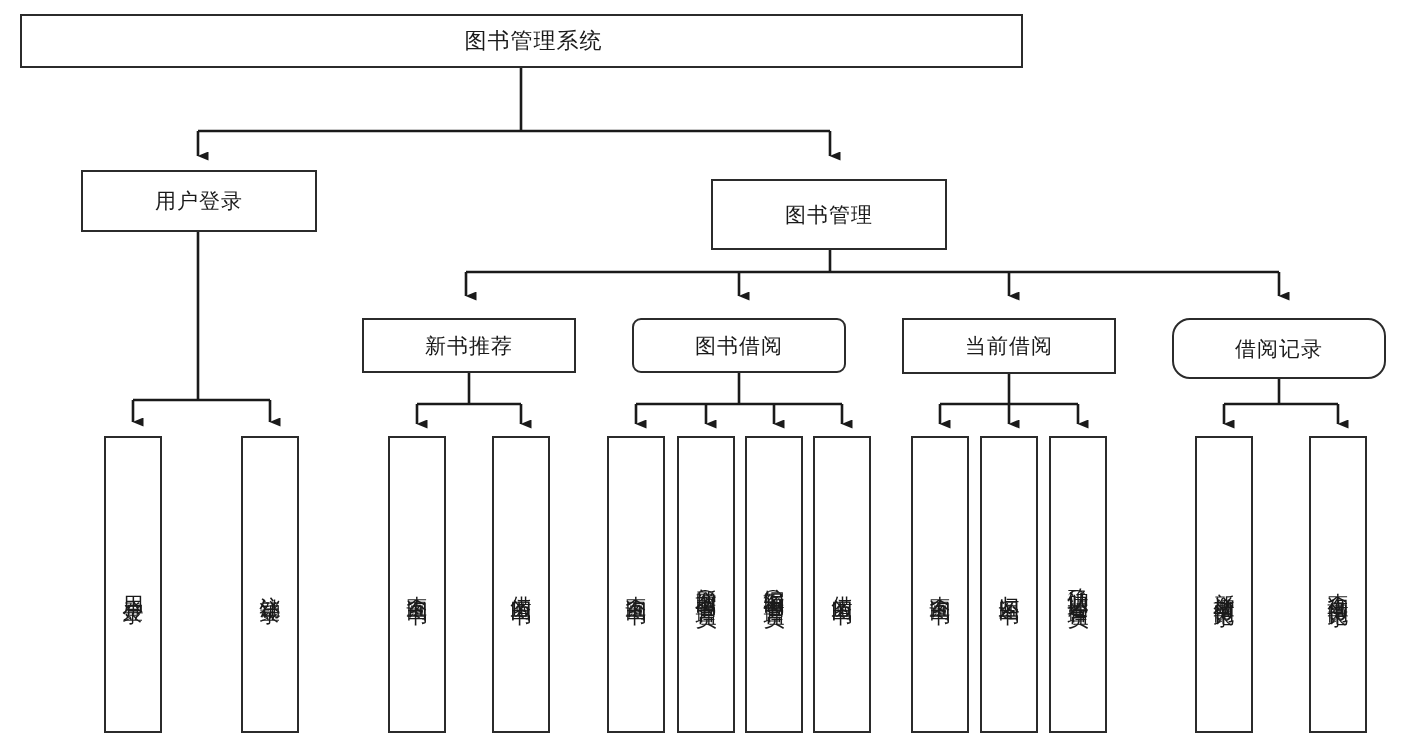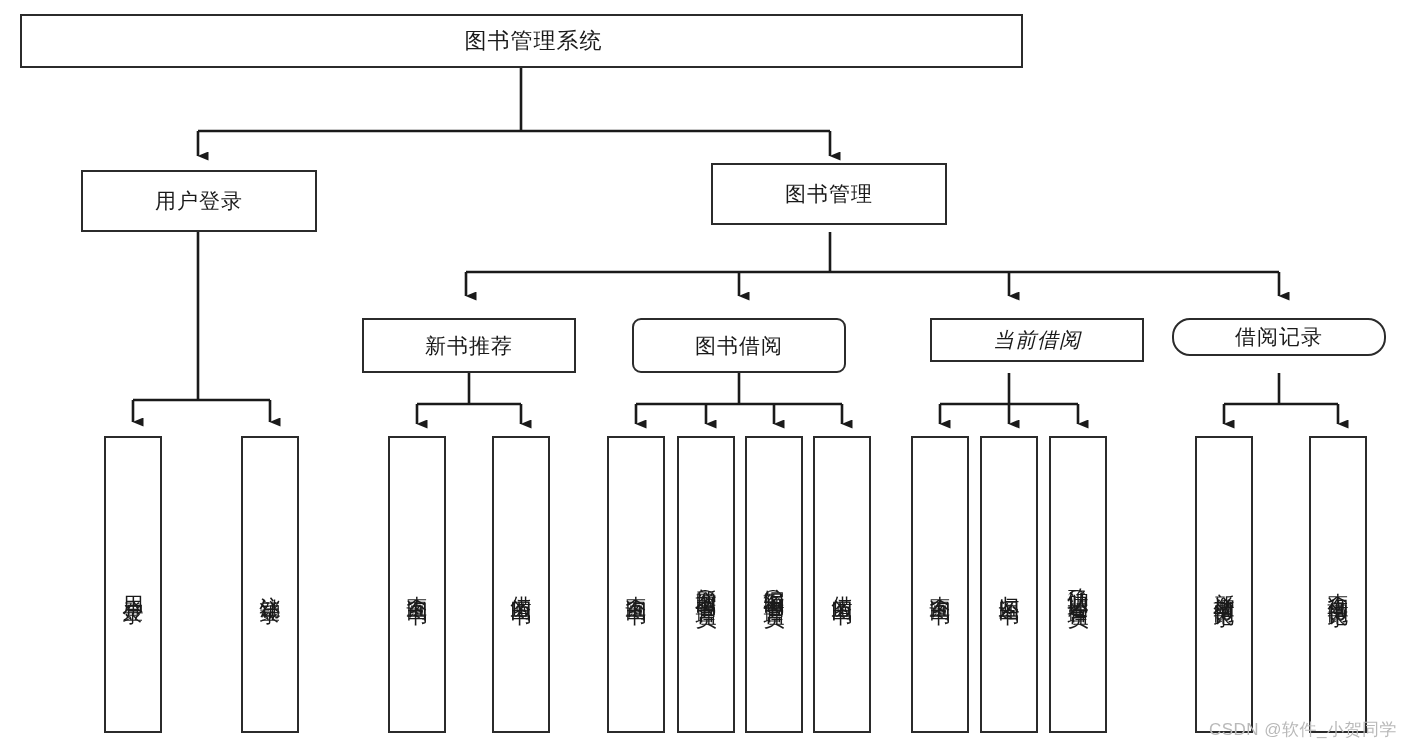--- a/index.html
+++ b/index.html
@@ -121,26 +121,26 @@
       <path d="M1279,373 L1279,404"></path>
       <path d="M1224,404 L1338,404"></path>
       <path d="M1224,404 L1224,424" marker-end="url(#arw)"></path>
       <path d="M1338,404 L1338,424" marker-end="url(#arw)"></path>
     </g>
   </svg>
 
   <div class="node horiz root" style="left:20px; top:14px; width:1003px; height:54px;padding-left:24px;">图书管理系统</div>
 
   <div class="node horiz" style="left:81px; top:170px; width:236px; height:62px;">用户登录</div>
-  <div class="node horiz" style="left:711px; top:163px; width:236px; height:62px;">图书管理</div>
+  <div class="node horiz" style="left:711px; top:179px; width:236px; height:71px;">图书管理</div>
 
   <div class="node horiz" style="left:362px; top:318px; width:214px; height:55px;text-align:center;">新书推荐</div>
   <div class="node horiz" style="left:632px; top:318px; width:214px; height:55px;border-radius:9px;">图书借阅</div>
-  <div class="node horiz" style="left:930px; top:318px; width:214px; height:44px;font-style:italic;">当前借阅</div>
-  <div class="node horiz" style="left:1172px; top:318px; width:214px; height:38px;border-radius:18px;">借阅记录</div>
+  <div class="node horiz" style="left:902px; top:318px; width:214px; height:56px;">当前借阅</div>
+  <div class="node horiz" style="left:1172px; top:318px; width:214px; height:61px;border-radius:18px;">借阅记录</div>
 
   <div class="node vert" style="left:104px; top:436px; width:58px; height:297px;">
     <span>用户登录</span>
   </div>
   <div class="node vert" style="left:241px; top:436px; width:58px; height:297px;">
     <span>注销登录</span>
   </div>
 
   <div class="node vert" style="left:388px; top:436px; width:58px; height:297px;">
     <span>查询图书</span>
@@ -172,15 +172,14 @@
     <span>确认归还（管理员）</span>
   </div>
 
   <div class="node vert" style="left:1195px; top:436px; width:58px; height:297px;">
     <span>新增借阅记录</span>
   </div>
   <div class="node vert" style="left:1309px; top:436px; width:58px; height:297px;">
     <span>查询借阅记录</span>
   </div>
 
-  <div class="watermark">CSDN @软件_小贺同学</div>
 
 </div>
 
 </body></html>

